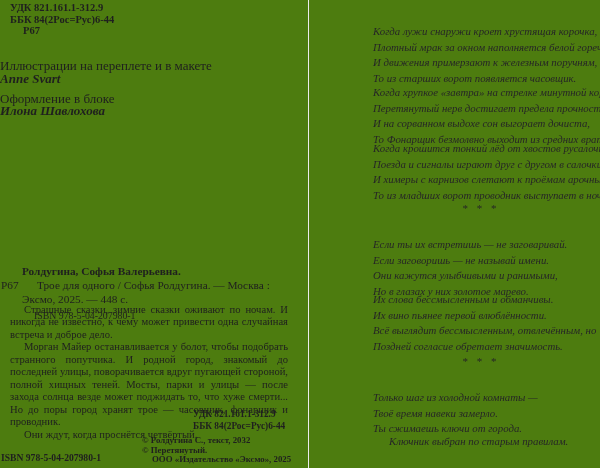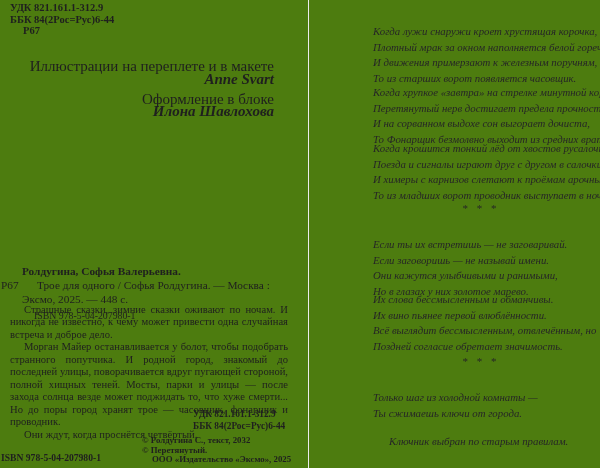--- a/index.html
+++ b/index.html
@@ -11,21 +11,21 @@
   }
   .page { position:absolute; top:0; height:468px; }
   .page-left  { left:0; width:308px; }
   .page-right { left:309px; width:291px; }
   .gutter { position:absolute; left:308px; top:0; width:1px; height:468px; background:#ececec; }
 
   
   .codes-top { position:absolute; left:10px; top:2px; font-weight:bold; font-size:10.5px; line-height:11.5px; white-space:nowrap; }
   .codes-top .sign { padding-left:13px; }
 
-  .credits { position:absolute; left:0; top:60px; width:274px; text-align:right; font-size:15px; line-height:12.8px; }
+  .credits { position:absolute; left:0; top:60px; width:274px; text-align:left; font-size:13px; line-height:12.8px; }
   .credits .artist { font-weight:bold; font-style:italic; }
   .credits .gap { height:7px; }
 
   .biblio { position:absolute; left:0; top:247px; width:300px; font-size:11.3px; line-height:13.8px; }
   .biblio .author { font-weight:bold; margin-left:22px;margin-top:18px; }
   .biblio .row { position:relative; }
   .biblio .code { position:absolute; left:1px; top:0; }
   .biblio .d1 { margin-left:37px; white-space:nowrap; }
   .biblio .d2 { margin-left:22px; }
   .biblio .isbn { margin-left:34px; font-size:9.8px; margin-top:3px; }
@@ -138,19 +138,20 @@
       <div class="poem-line">Их слова бессмысленным и обманчивы.</div>
       <div class="poem-line">Их вино пьянее первой влюблённости.</div>
       <div class="poem-line">Всё выглядит бессмысленным, отвлечённым, но</div>
       <div class="poem-line">Поздней согласие обретает значимость.</div>
     </div>
 
     <div class="sep sep-2">* * *</div>
 
     <div class="stanza st-6">
       <div class="poem-line">Только шаг из холодной комнаты —</div>
+      <div class="poem-line">Твоё время навеки замерло.</div>
       <div class="poem-line">Ты сжимаешь ключи от города.</div>
     </div>
 
     <div class="final poem-final">Ключник выбран по старым правилам.</div>
   </div>
 
 </div>
 
 </body></html>

